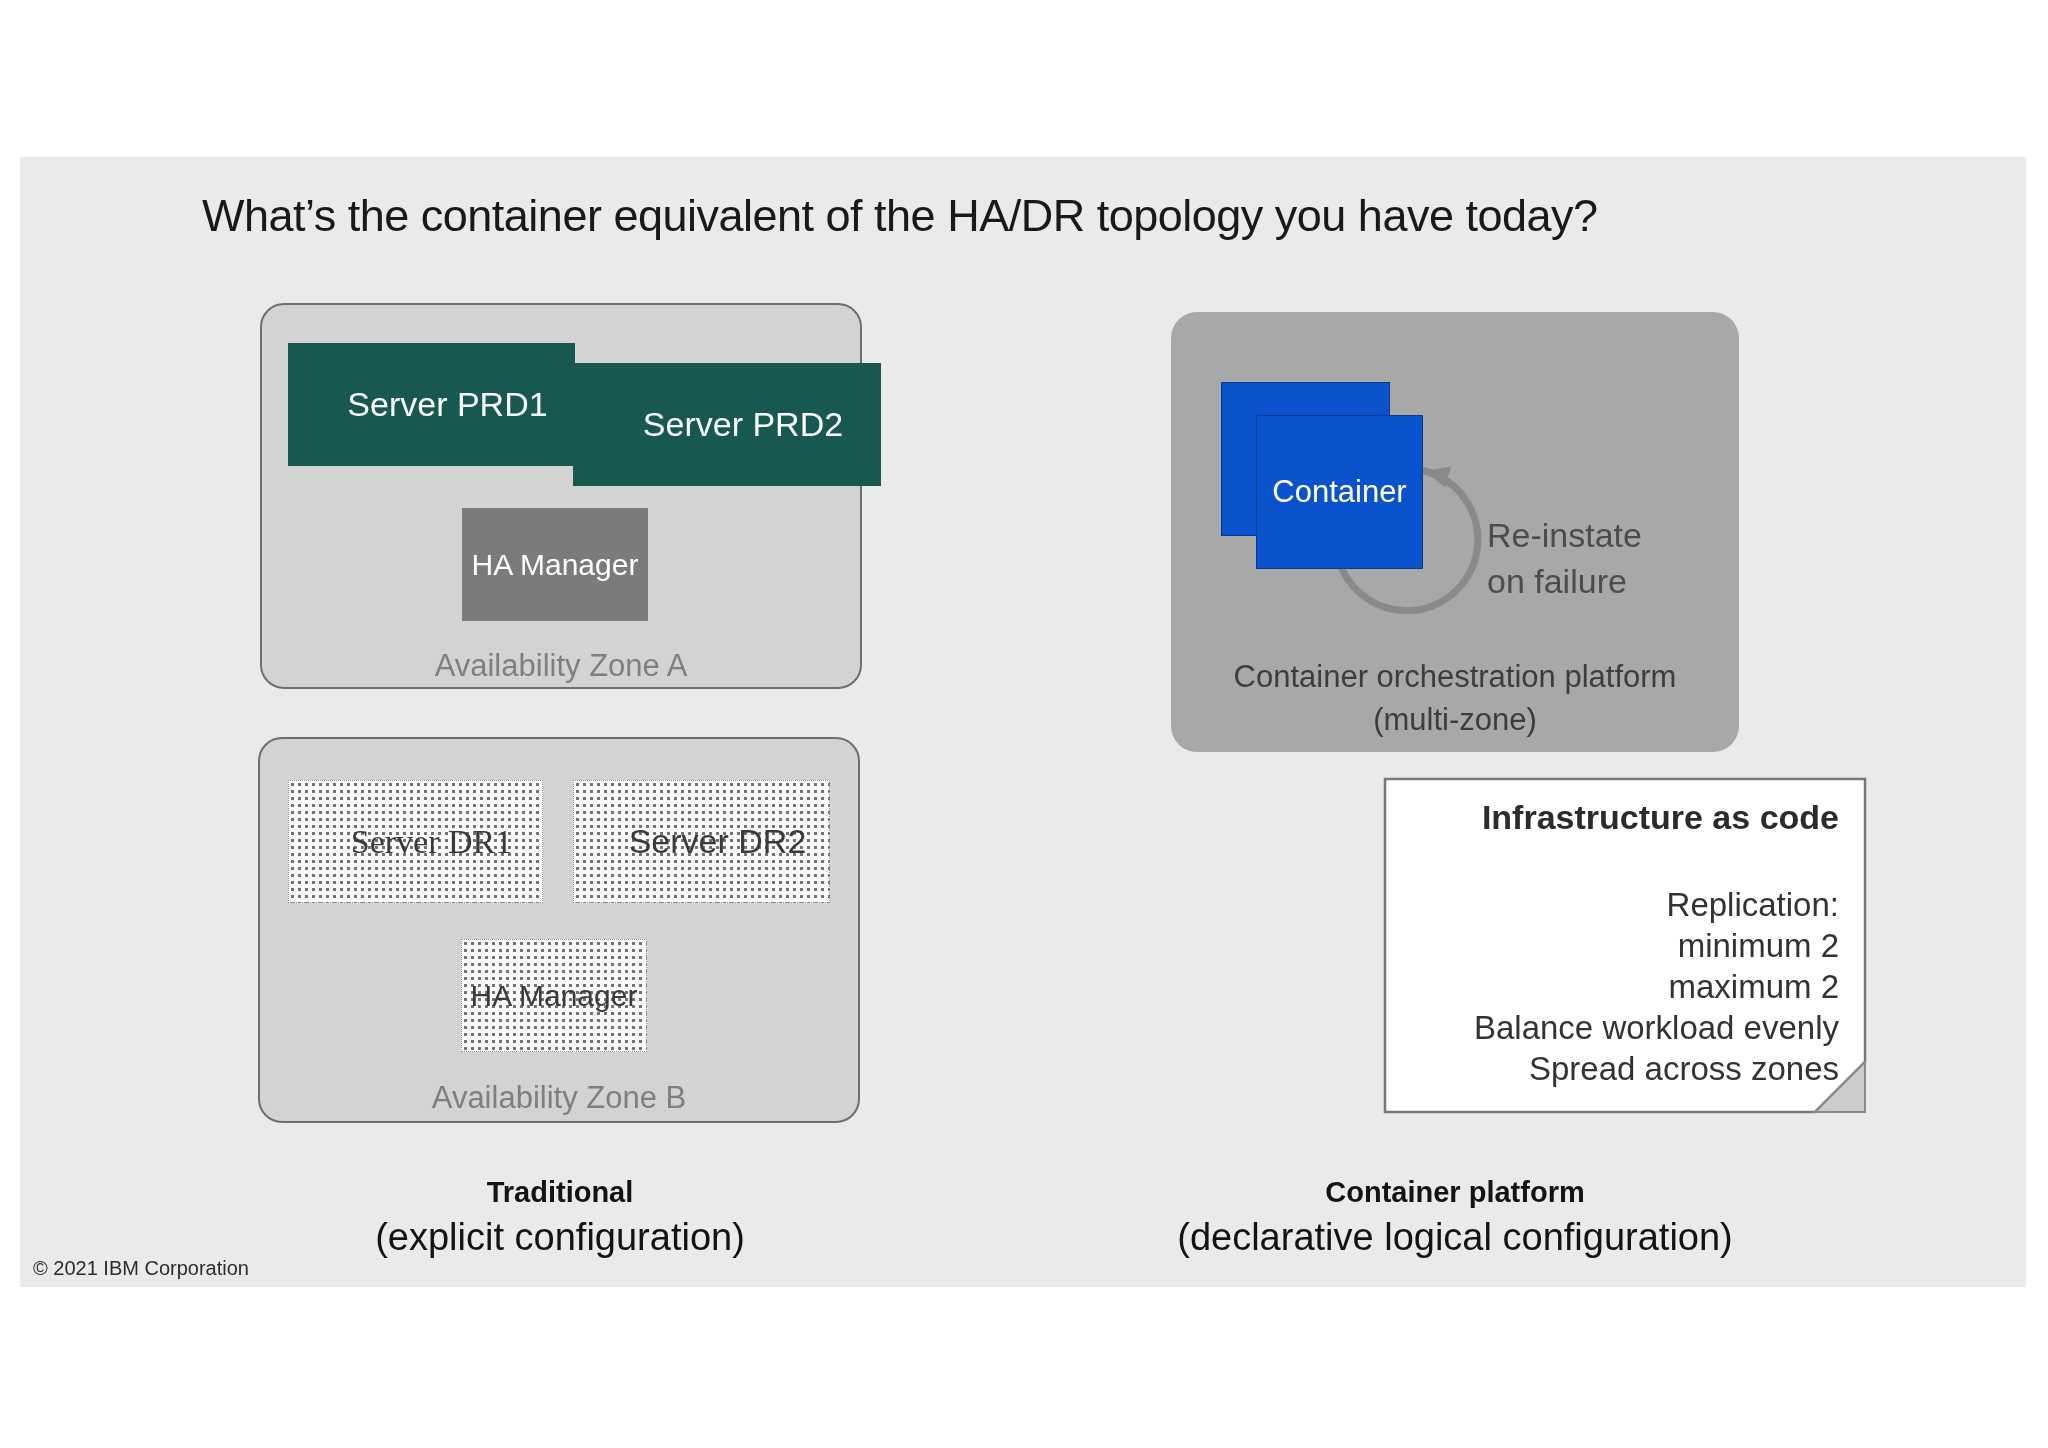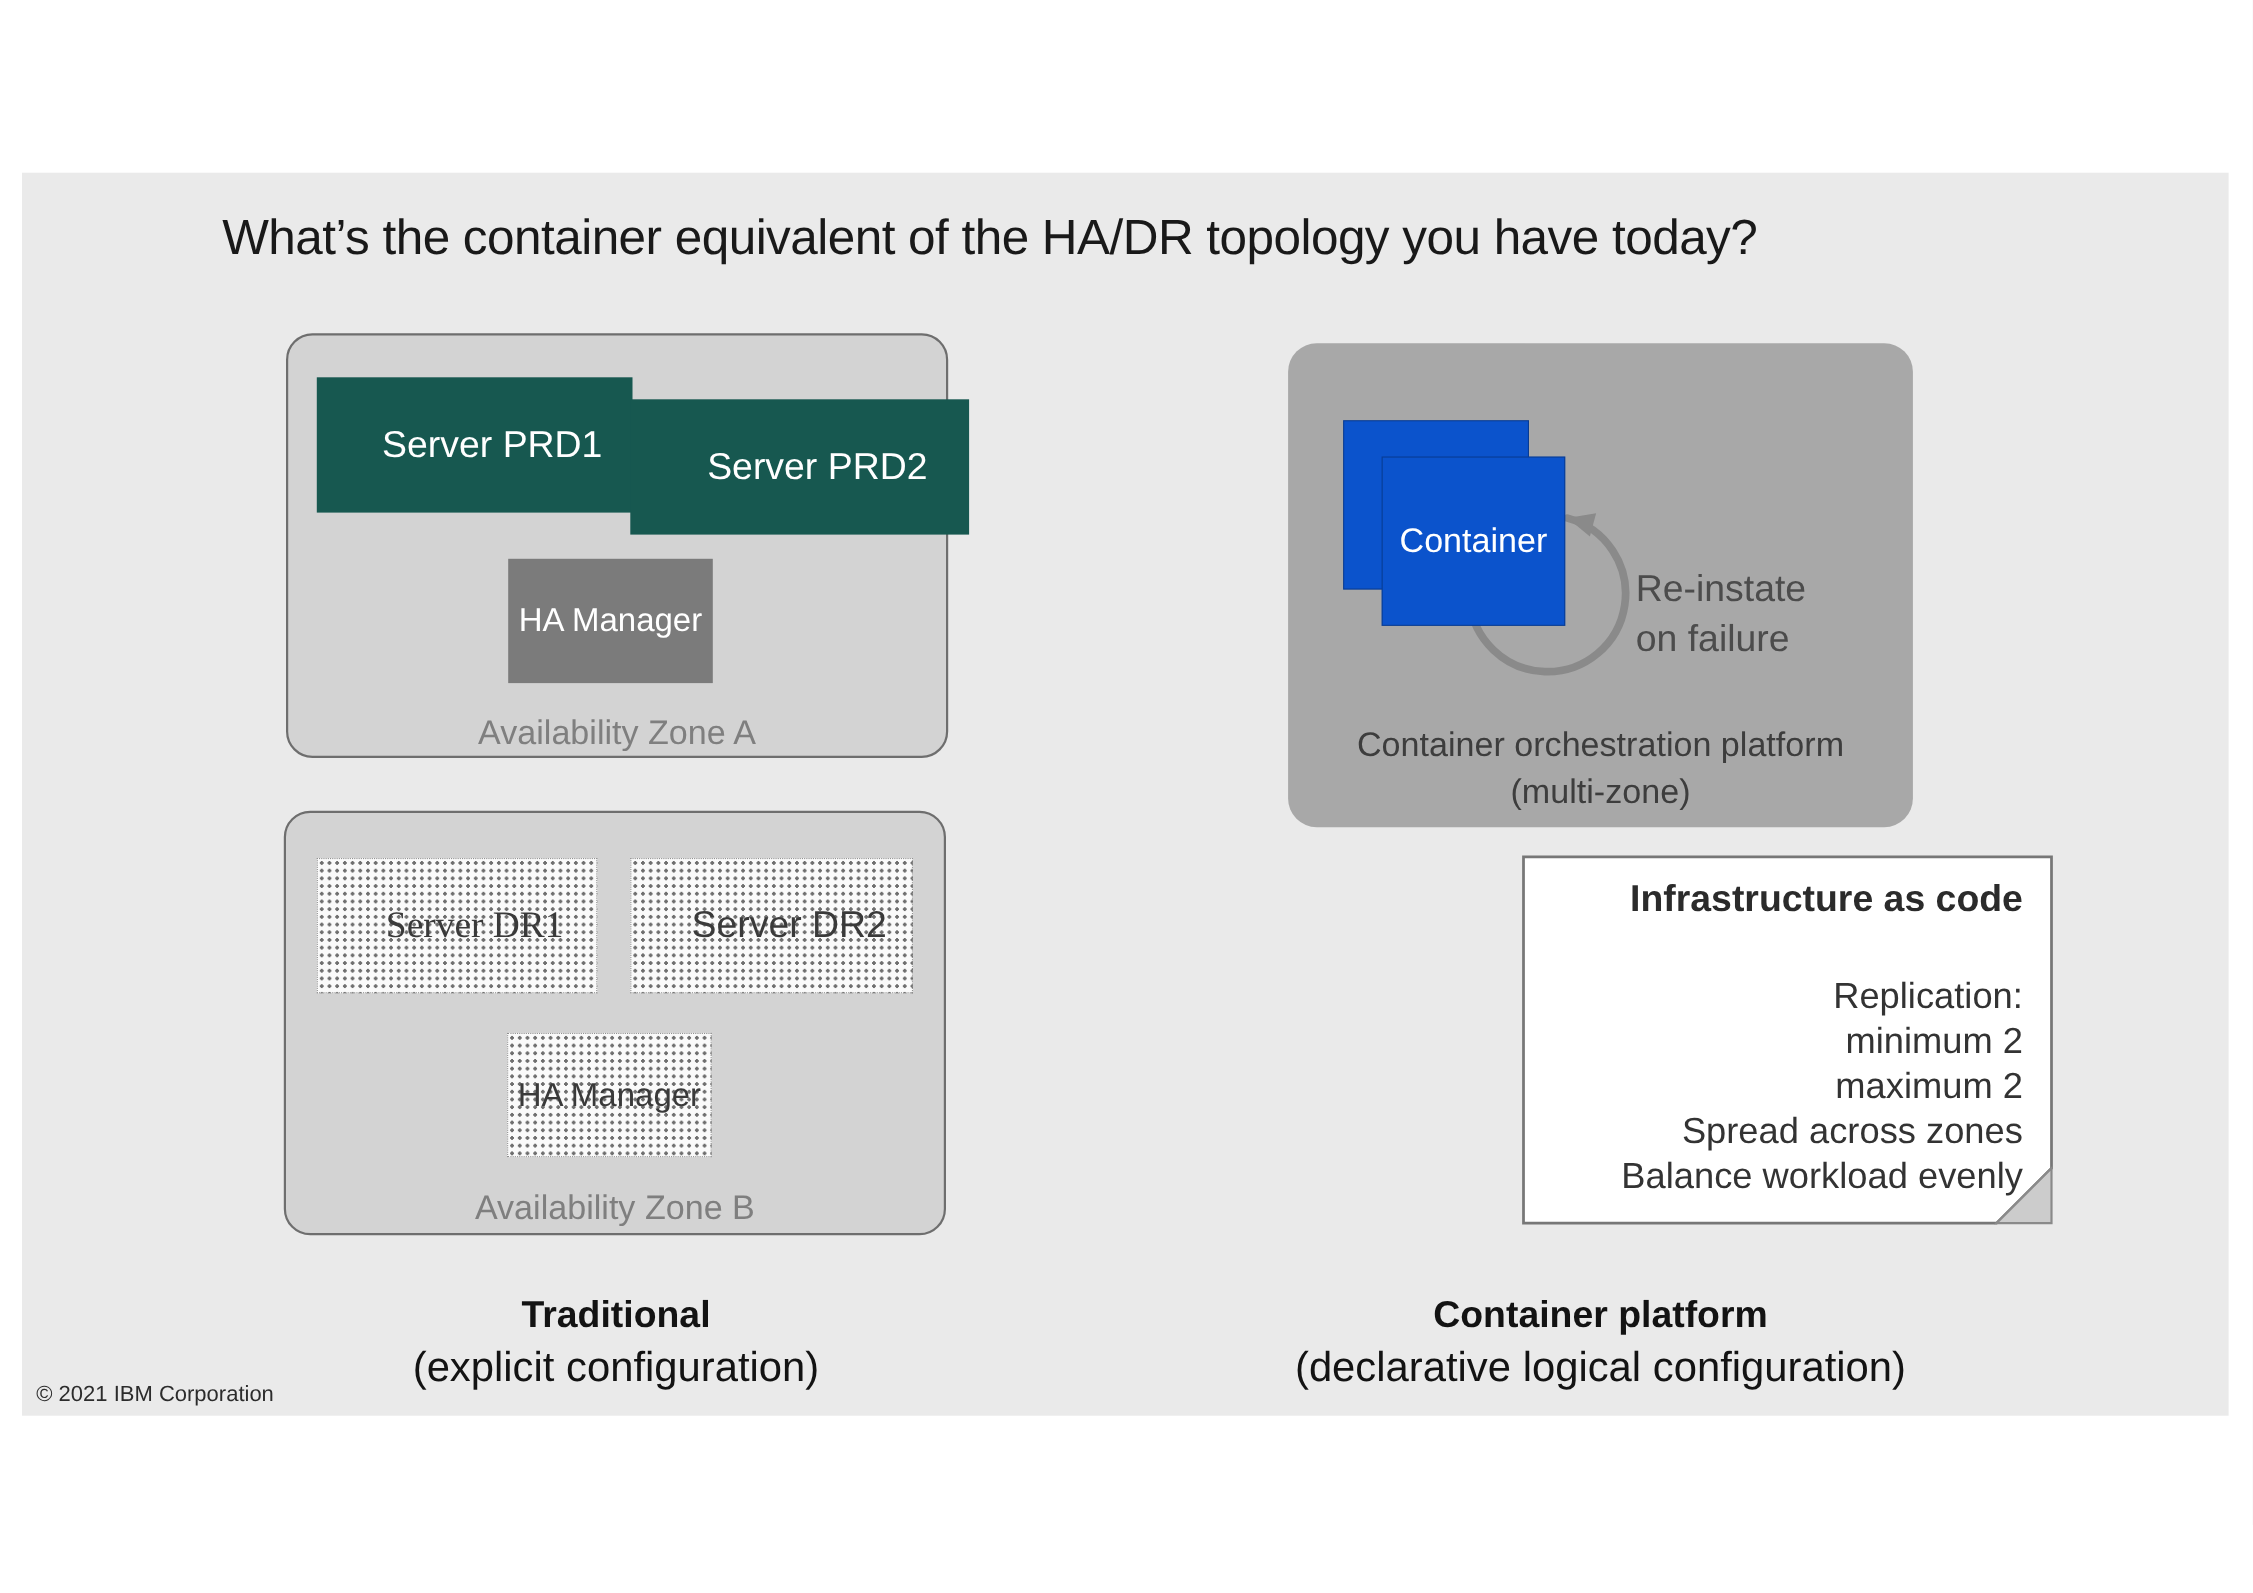--- a/index.html
+++ b/index.html
@@ -83,21 +83,21 @@
   #noteText{
     position:absolute;left:1419px;top:797px;width:420px;z-index:4;
     color:#333333;font-size:33px;line-height:41px;text-align:right;
   }
   .note-title{font-size:34px;font-weight:bold;color:#2b2b2b;margin-bottom:46px;}
   .note-line.indent{margin-left:20px;}
   
   .caption{position:absolute;top:1176px;text-align:center;color:#131313;z-index:4;}
   #capLeft{left:258px;width:604px;}
   #capRight{left:1150px;width:610px;}
-  .caption .t{font-size:34px;font-weight:bold;}
+  .caption .t{font-size:29px;font-weight:bold;}
   .caption .s{font-size:38px;margin-top:7px;}
   #copyright{
     position:absolute;left:33px;top:1257px;
     font-size:20px;color:#2c2c2c;z-index:4;
   }
 </style>
 </head>
 <body>
 
 <div class="slide"></div>
@@ -161,22 +161,22 @@
 <div id="platformCaption">
   <div>Container orchestration platform</div>
   <div>(multi-zone)</div>
 </div>
 
 <div id="noteText">
   <div class="note-title">Infrastructure as code</div>
   <div class="note-line">Replication:</div>
   <div class="note-line indent">minimum 2</div>
   <div class="note-line indent">maximum 2</div>
+  <div class="note-line">Balance workload evenly</div>
   <div class="note-line">Spread across zones</div>
-  <div class="note-line">Balance workload evenly</div>
 </div>
 
 <div class="caption" id="capRight">
   <div class="t">Container platform</div>
   <div class="s">(declarative logical configuration)</div>
 </div>
 
 <div id="copyright">© 2021 IBM Corporation</div>
 
 </body></html>

